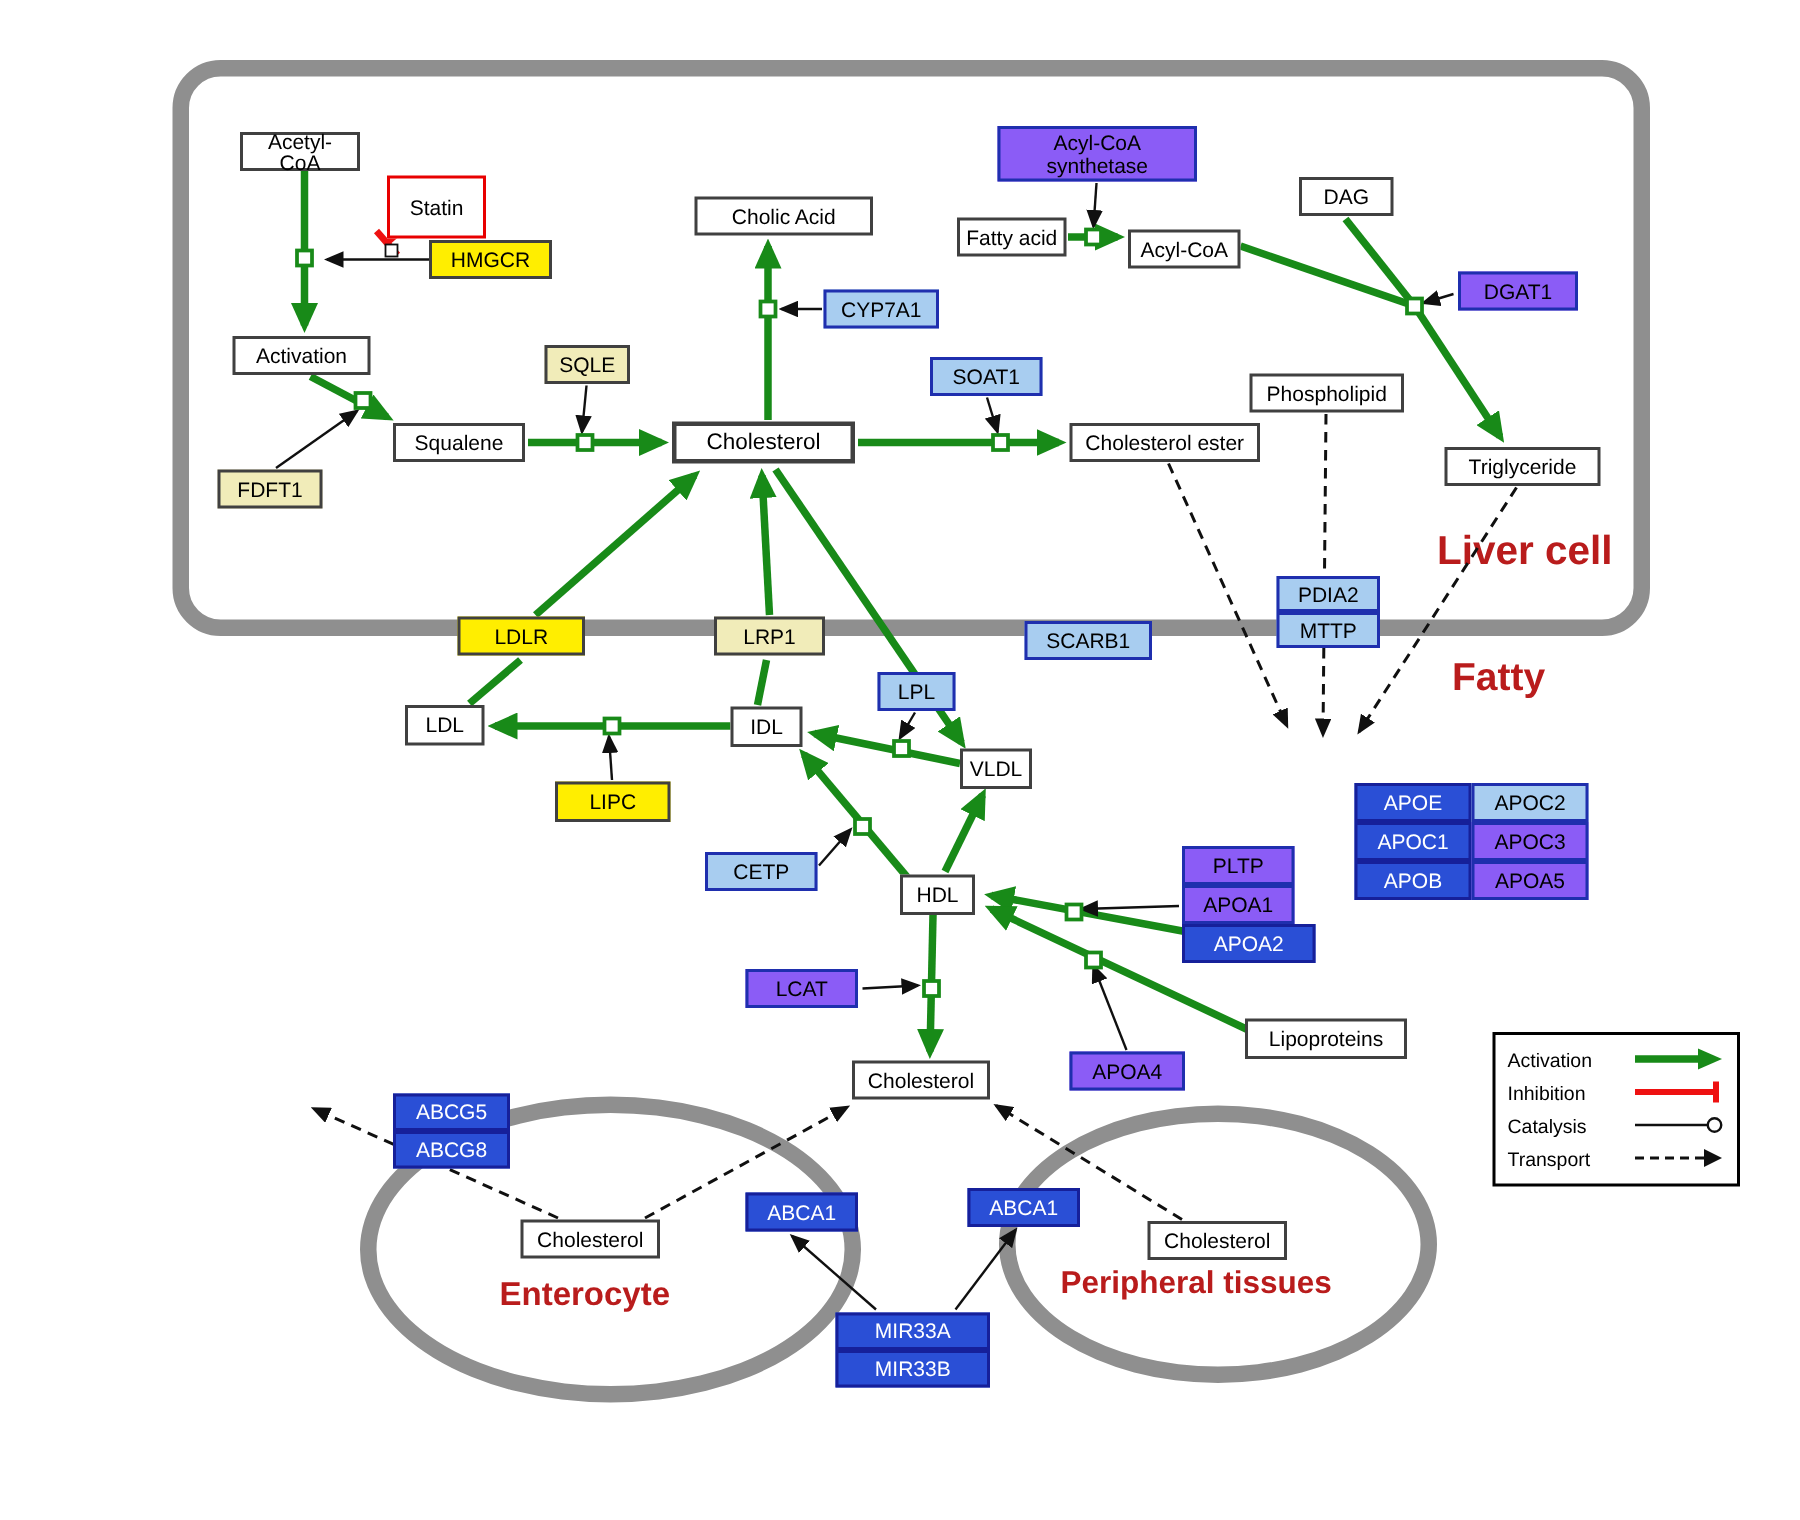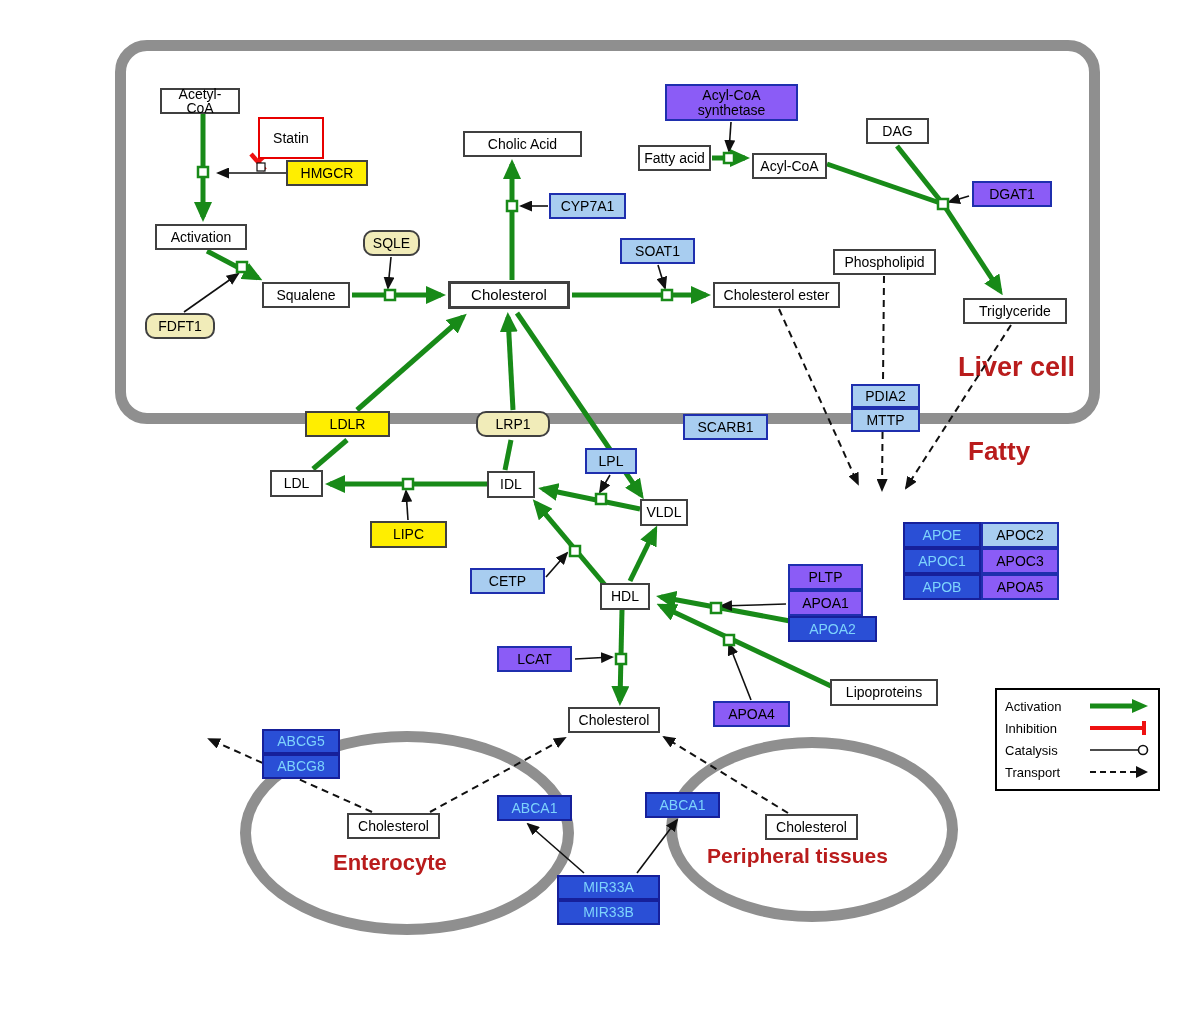--- a/index.html
+++ b/index.html
@@ -13,24 +13,24 @@
   .region-label{position:absolute;font-weight:bold;color:#b91c1c;z-index:1;}
   
   svg.edges{position:absolute;left:0;top:0;z-index:2;}
   
   .node{position:absolute;box-sizing:border-box;display:flex;align-items:center;justify-content:center;
         text-align:center;font-size:14px;line-height:1.02;border:2px solid #404040;background:#fff;
         color:#000;padding:1px 3px;z-index:3;}
   .big{border-width:3px;font-size:15px;}
   .drug{border-color:#e80000;}
   .y{background:#ffee00;}
-  .py{background:#f1ecb9;border-radius:10px;}
+  .py{background:#f1ecb9;}
   .lb{background:#a8cdf0;border-color:#1f2fae;}
   .mb{background:#8b5cf6;border-color:#1f2fae;}
-  .db{background:#2a4fd6;border-color:#16209a;color:#7dd3fc;}
+  .db{background:#2a4fd6;border-color:#16209a;color:#ffffff;}
   
   .legend{position:absolute;left:995px;top:688px;width:165px;border:2px solid #000;background:#fff;
           z-index:4;padding:5px 8px 6px 8px;box-sizing:border-box;}
   .legend-row{display:flex;align-items:center;justify-content:space-between;height:22px;}
   .legend-row span{font-size:13px;color:#000;}
 </style>
 </head>
 <body>
 
 <div id="canvas">

